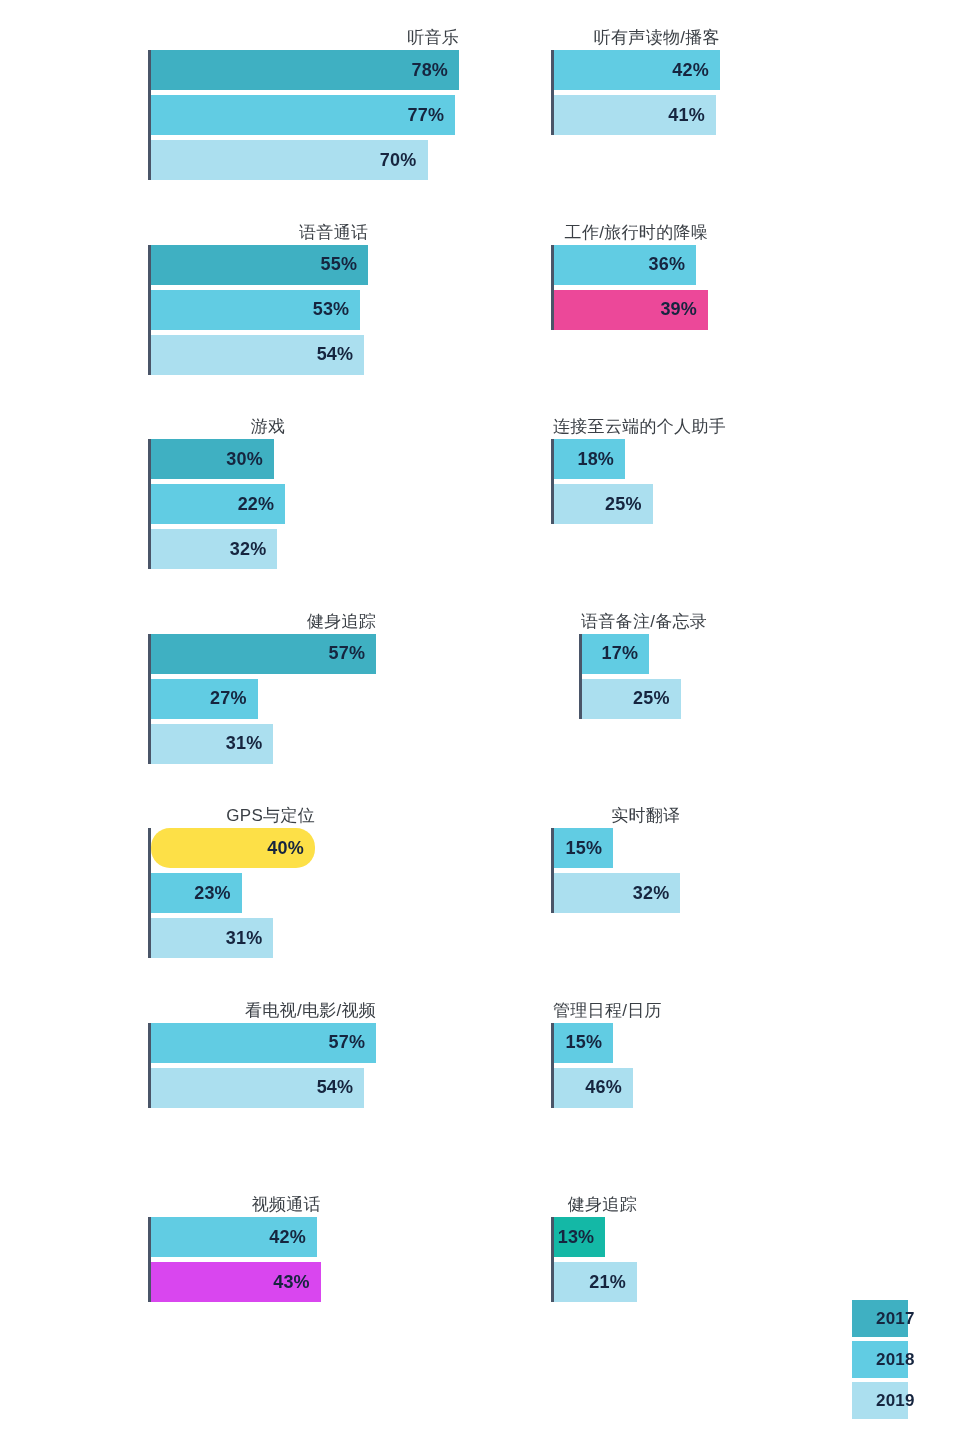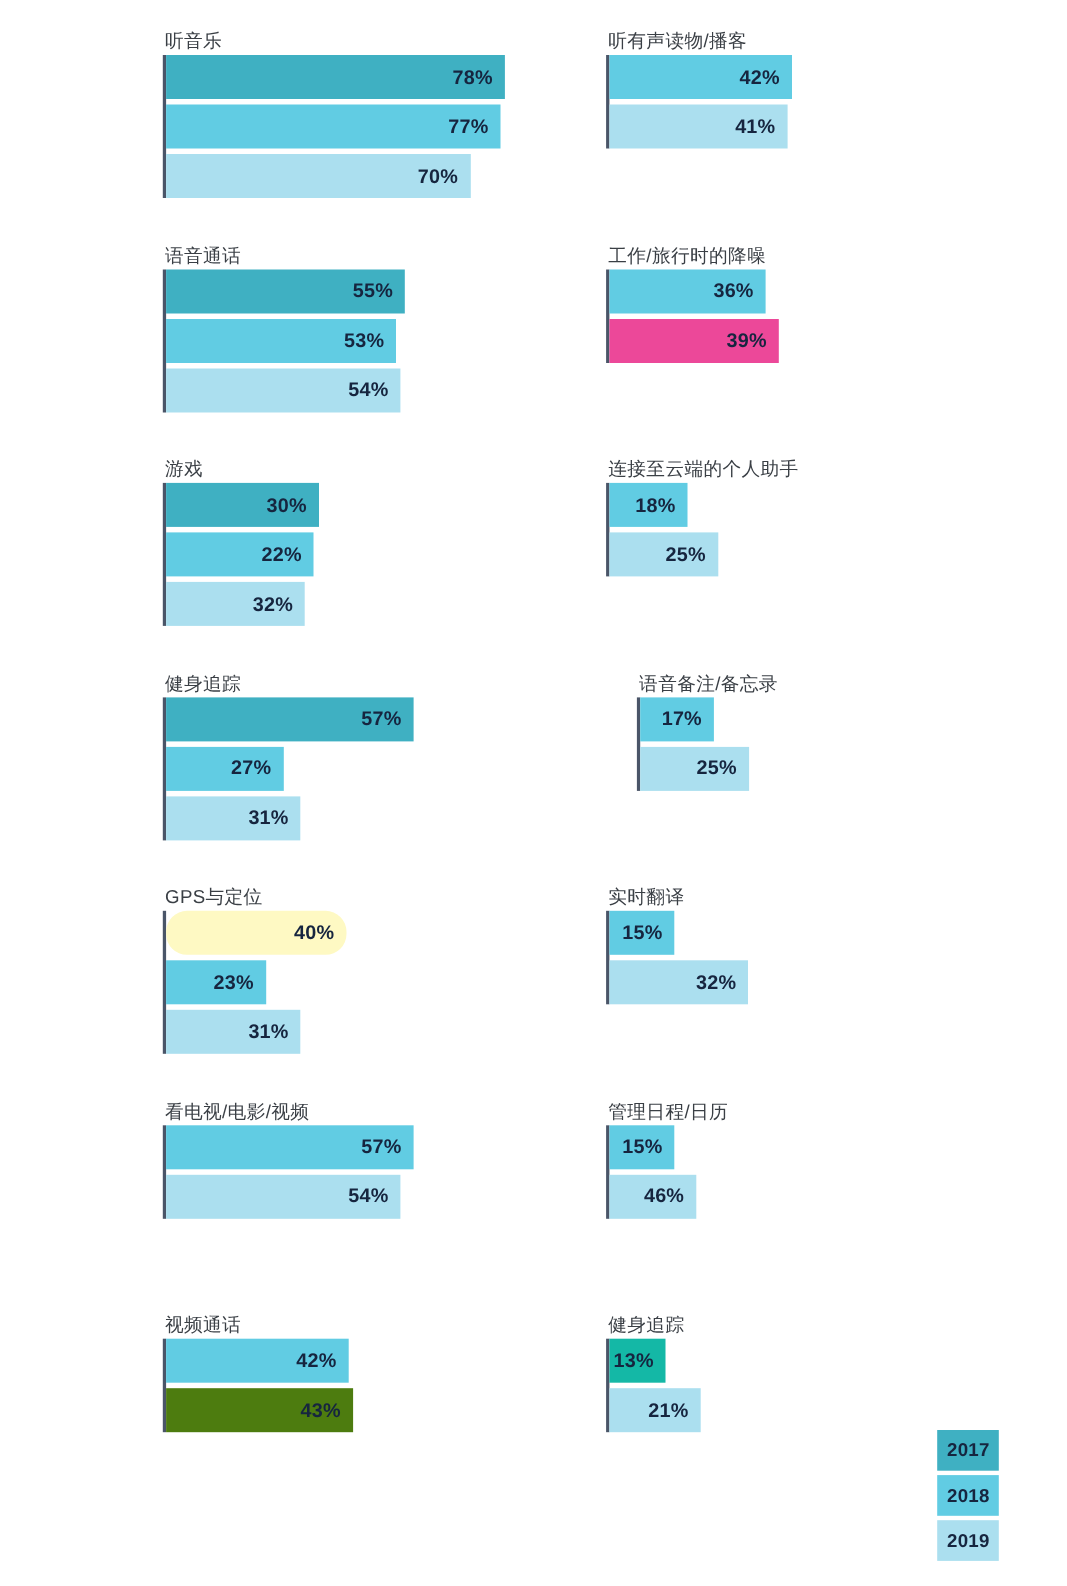--- a/index.html
+++ b/index.html
@@ -19,20 +19,21 @@
 
   .group-label{
     font-size:17px;
     color:#3a3f45;
     font-weight:500;
     letter-spacing:0.3px;
     line-height:20px;
     margin-left:2px;
     white-space:nowrap;
     height:22px;
+    text-align:right;
   }
 
   .bars{position:relative;border-left:3px solid #4a5568;padding-left:0;}
 
   .bar-row{
     position:relative;
     height:40px;
     margin-bottom:5px;
     display:flex;
     align-items:center;
@@ -54,21 +55,21 @@
     letter-spacing:0.2px;
     white-space:nowrap;
   }
 
   
   #legend{position:absolute;left:852px;top:1300px;width:56px;}
   .legend-item{
     width:56px;height:37px;
     display:flex;align-items:center;
     box-sizing:border-box;
-    padding-left:9px;
+    padding-left:24px;
     margin-bottom:4px;
   }
   .legend-label{
     font-size:17px;font-weight:bold;color:#16253f;letter-spacing:0.2px;
   }
 </style>
 </head>
 <body>
 
 <div id="chart-root">
@@ -110,21 +111,21 @@
             <div class="bar" style="width: 213.3px; background: rgb(171, 223, 239);">
               <span class="bar-value">54%</span>
             </div>
           </div>
         </div>
       </div>
       <div class="group" style="position: absolute; left: 0px; top: 417px;">
         <div class="group-label">游戏</div>
         <div class="bars">
           <div class="bar-row">
-            <div class="bar" style="width: 139px; background: rgb(63, 176, 194);">
+            <div class="bar" style="width: 123px; background: rgb(63, 176, 194);">
               <span class="bar-value">30%</span>
             </div>
           </div>
           <div class="bar-row">
             <div class="bar" style="width: 134.3px; background: rgb(97, 204, 227);">
               <span class="bar-value">22%</span>
             </div>
           </div>
           <div class="bar-row">
             <div class="bar" style="width: 126.4px; background: rgb(171, 223, 239);">
@@ -150,21 +151,21 @@
             <div class="bar" style="width: 122.45px; background: rgb(171, 223, 239);">
               <span class="bar-value">31%</span>
             </div>
           </div>
         </div>
       </div>
       <div class="group" style="position: absolute; left: 0px; top: 806px;">
         <div class="group-label">GPS与定位</div>
         <div class="bars">
           <div class="bar-row">
-            <div class="bar" style="width: 164px; background: #fef9c3; border-radius: 19px;">
+            <div class="bar" style="width: 164px; background: #fde047; border-radius: 19px;">
               <span class="bar-value">40%</span>
             </div>
           </div>
           <div class="bar-row">
             <div class="bar" style="width: 90.85px; background: rgb(97, 204, 227);">
               <span class="bar-value">23%</span>
             </div>
           </div>
           <div class="bar-row">
             <div class="bar" style="width: 122.45px; background: rgb(171, 223, 239);">
@@ -190,21 +191,21 @@
       </div>
       <div class="group" style="position: absolute; left: 0px; top: 1195px;">
         <div class="group-label">视频通话</div>
         <div class="bars">
           <div class="bar-row">
             <div class="bar" style="width: 165.9px; background: rgb(97, 204, 227);">
               <span class="bar-value">42%</span>
             </div>
           </div>
           <div class="bar-row">
-            <div class="bar" style="width: 169.85px; background: #4d7c0f; align-items: center;">
+            <div class="bar" style="width: 169.85px; background: #d946ef; align-items: center;">
               <span class="bar-value">43%</span>
             </div>
           </div>
         </div>
       </div>
     </div>
   <div class="column col-right">
       <div class="group" style="position: absolute; left: 0px; top: 28px;">
         <div class="group-label">听有声读物/播客</div>
         <div class="bars">

